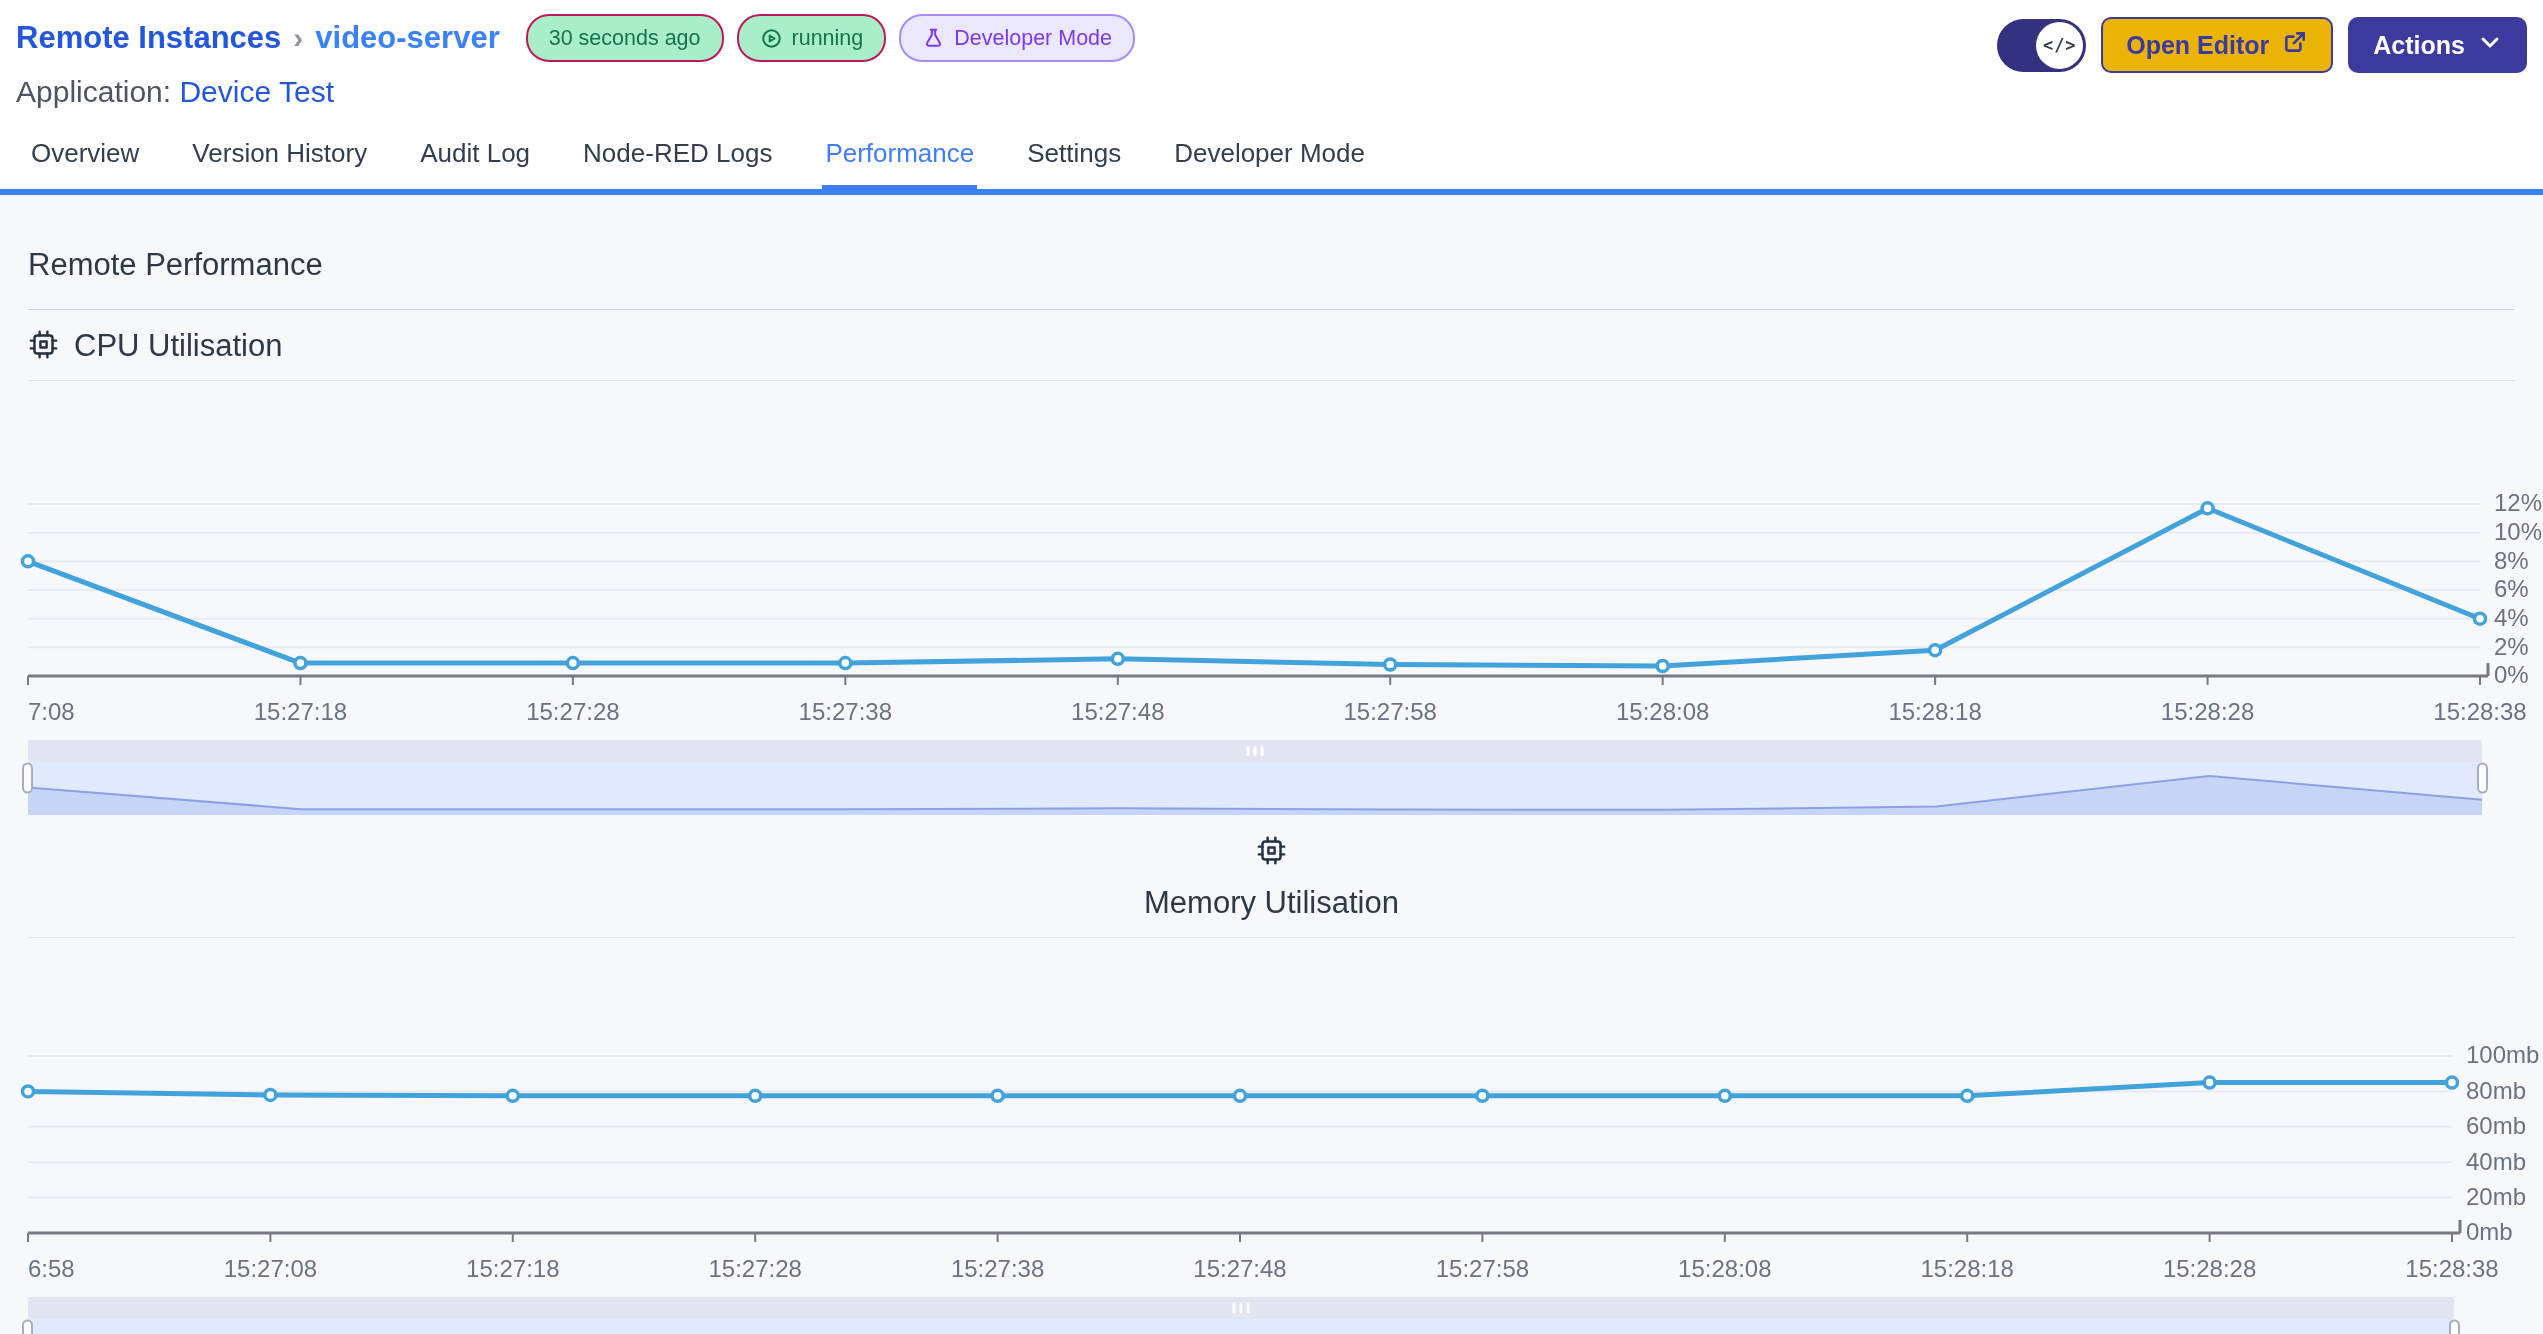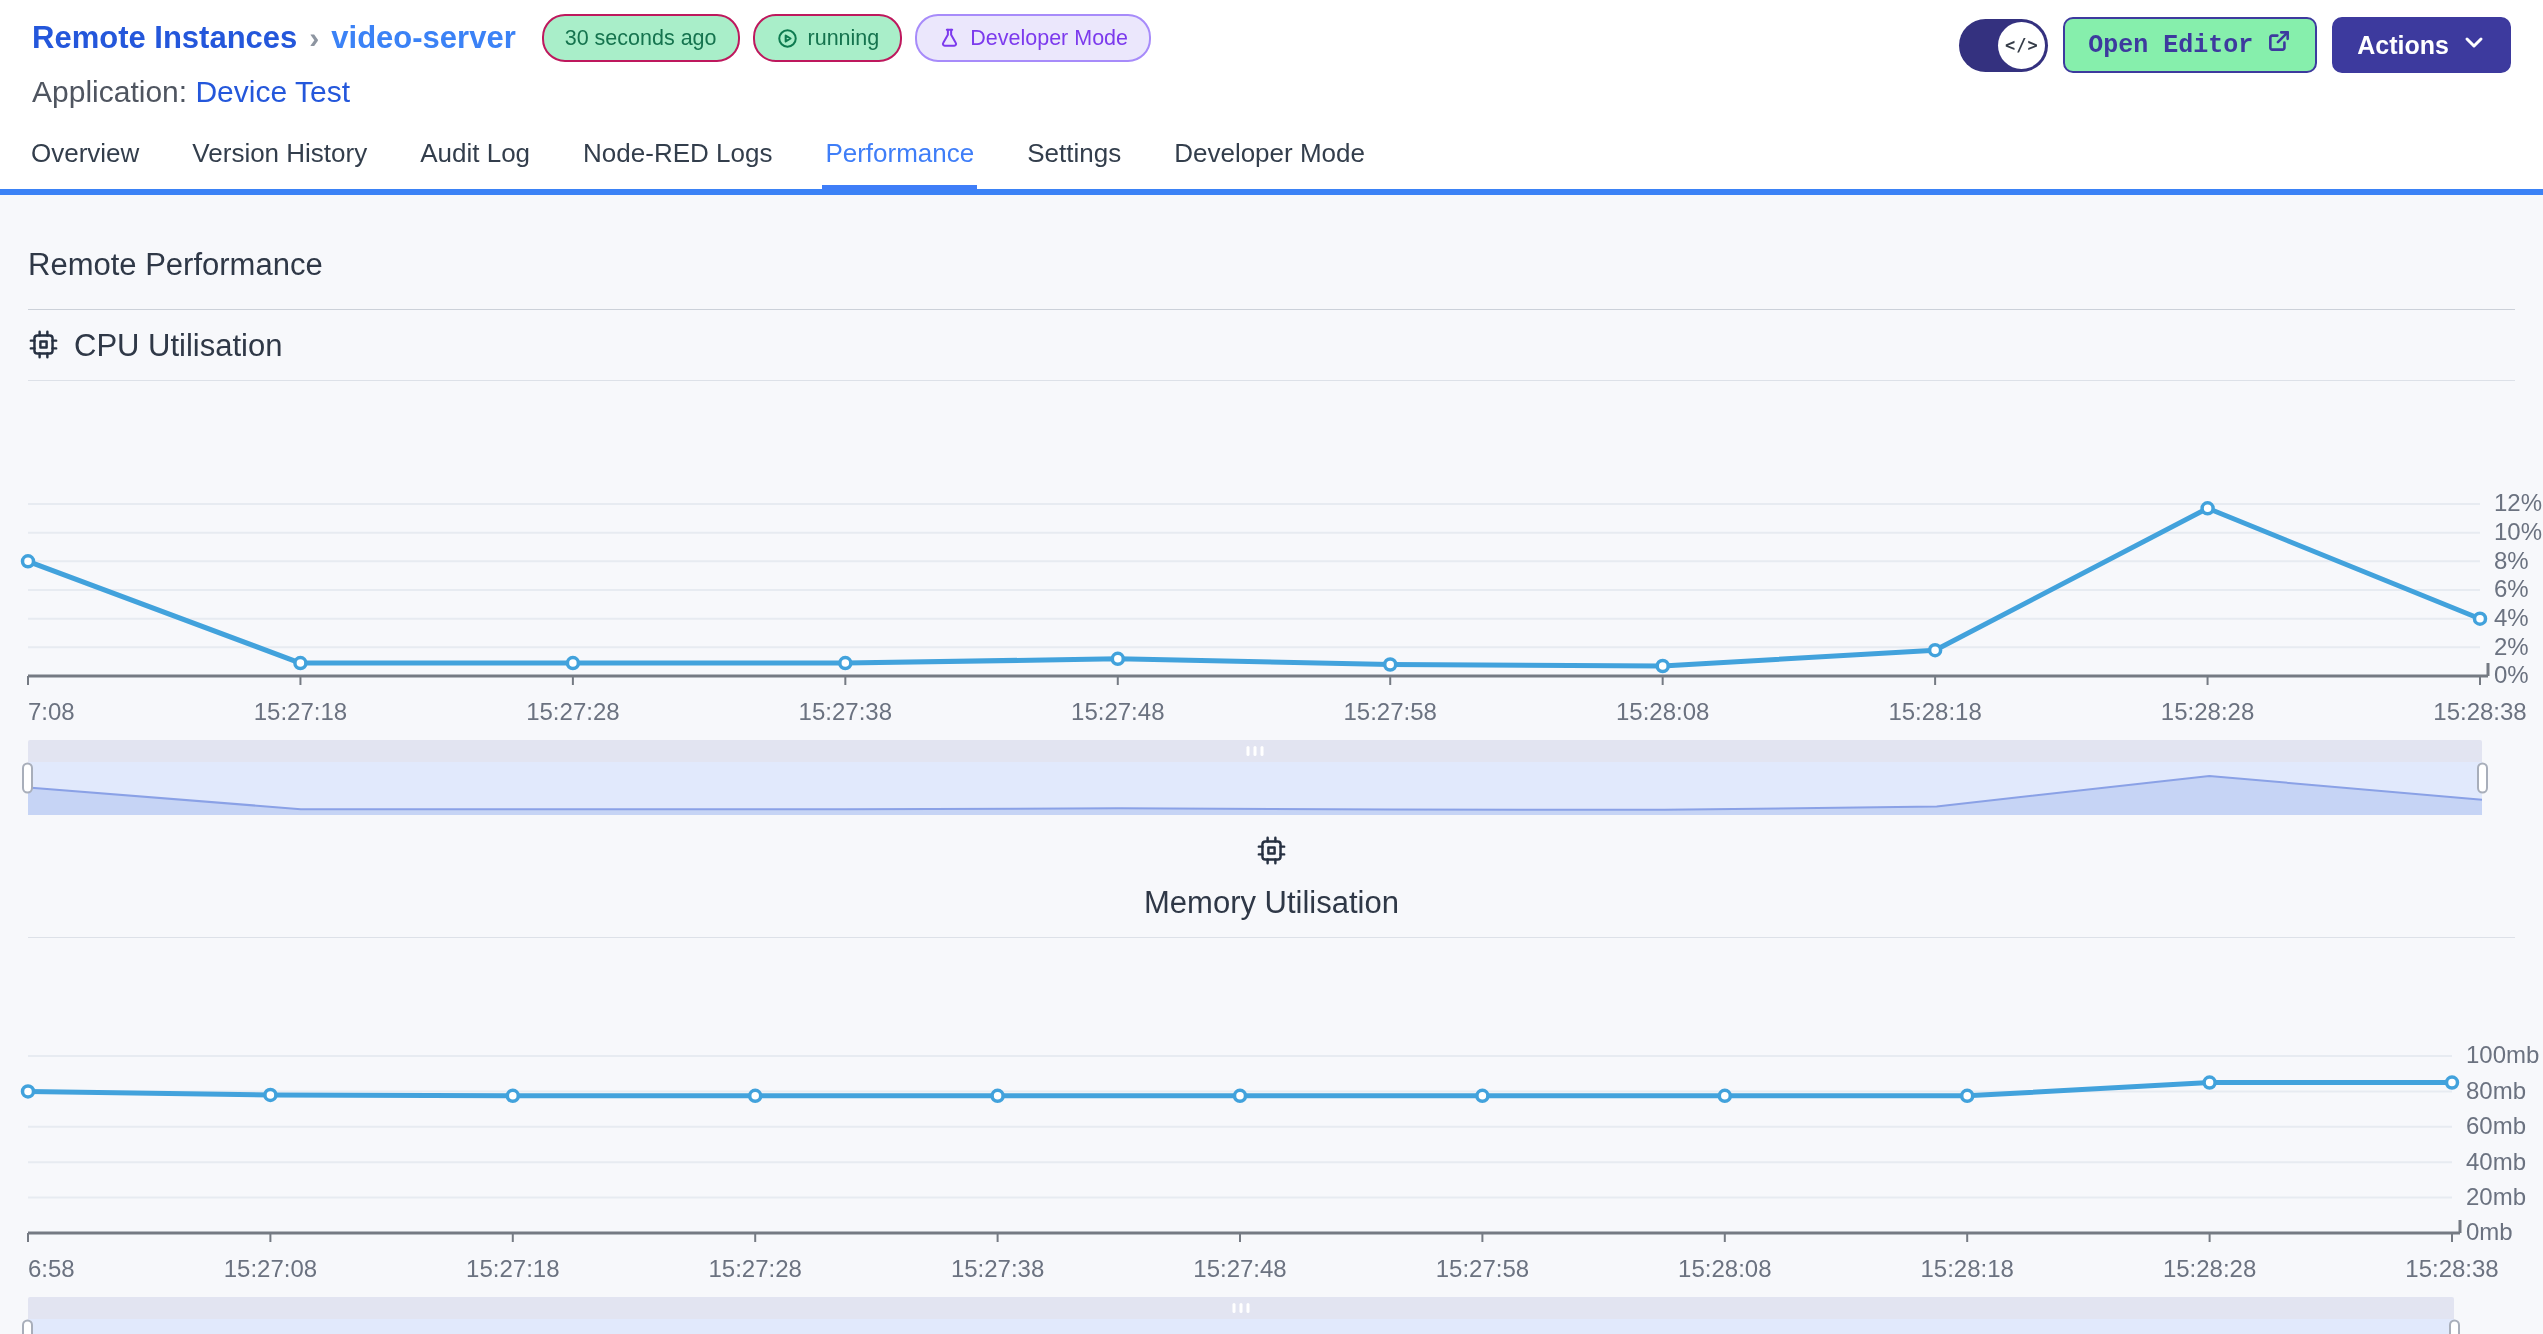--- a/index.html
+++ b/index.html
@@ -1,38 +1,38 @@
 <!DOCTYPE html>
 <html><head>
 <meta charset="utf-8">
 <style>
   html,body{margin:0;padding:0;background:#ffffff;}
   body{width:2543px;height:1334px;overflow:hidden;font-family:"Liberation Sans",sans-serif;-webkit-font-smoothing:antialiased;}
   .app{width:2543px;height:1334px;display:flex;flex-direction:column;}
 
   
-  .topbar{display:flex;justify-content:space-between;align-items:flex-start;padding:14px 32px 0;background:#fff;gap:44px;}
+  .topbar{display:flex;justify-content:space-between;align-items:flex-start;padding:14px 16px 0;background:#fff;gap:44px;}
   .crumbrow{display:flex;align-items:center;}
   .crumb-parent{font-size:31px;font-weight:700;color:#2457db;cursor:pointer;}
   .crumb-sep{font-size:30px;color:#8d95a1;font-weight:600;margin:0 12px;}
   .crumb-current{font-size:31px;font-weight:700;color:#3b82f6;}
   .badges{display:flex;gap:13px;margin-left:26px;}
   .badge{display:inline-flex;align-items:center;gap:9px;height:44px;padding:0 21px;border-radius:23px;font-size:21.5px;white-space:nowrap;}
   .badge--green{background:#a9eec9;border:2px solid #be185d;color:#15734e;}
   .badge--purple{background:#ebe7fc;border:2px solid #a78bfa;color:#7c3aed;}
   .badge svg{display:block;}
   .app-line{margin-top:13px;font-size:30px;color:#4f5560;}
   .app-link{color:#2457db;cursor:pointer;}
 
   .topbar-right{display:flex;gap:15px;align-items:center;padding-top:3px;}
   .toggle{width:89px;height:53px;border-radius:27px;background:#34317f;position:relative;cursor:pointer;flex:none;}
   .toggle-knob{position:absolute;right:3px;top:3px;width:47px;height:47px;border-radius:50%;background:#fff;display:flex;align-items:center;justify-content:center;
     font-weight:700;font-size:17px;letter-spacing:1px;color:#353c48;font-family:"DejaVu Sans Mono",monospace;}
   .btn{height:56px;border-radius:10px;font-size:25px;font-weight:700;display:inline-flex;align-items:center;gap:13px;padding:0 23px;cursor:pointer;box-sizing:border-box;white-space:nowrap;}
-  .btn-outline{background:#86efac;border:2.5px solid #3d3a9e;color:#3d3a9e;font-family:Liberation Mono, monospace;}
+  .btn-outline{background:#eab308;border:2.5px solid #3d3a9e;color:#3d3a9e;}
   .btn-solid{background:#3d3a9e;border:2.5px solid #3d3a9e;color:#fff;}
 
   
   .tabs{display:flex;gap:47px;padding:0 28px;margin-top:14px;border-bottom:6px solid #3b82f6;background:#fff;}
   .tab{font-size:26px;color:#333e4c;padding:15px 3px 20px;position:relative;cursor:pointer;white-space:nowrap;}
   .tab.active{color:#3f7ef8;}
   .tab.active::after{content:"";position:absolute;left:0;right:0;bottom:-1px;height:5px;background:#3f7ef8;}
 
   
   main{background:#f7f8fb;padding:0 28px;flex:1;overflow:hidden;}

